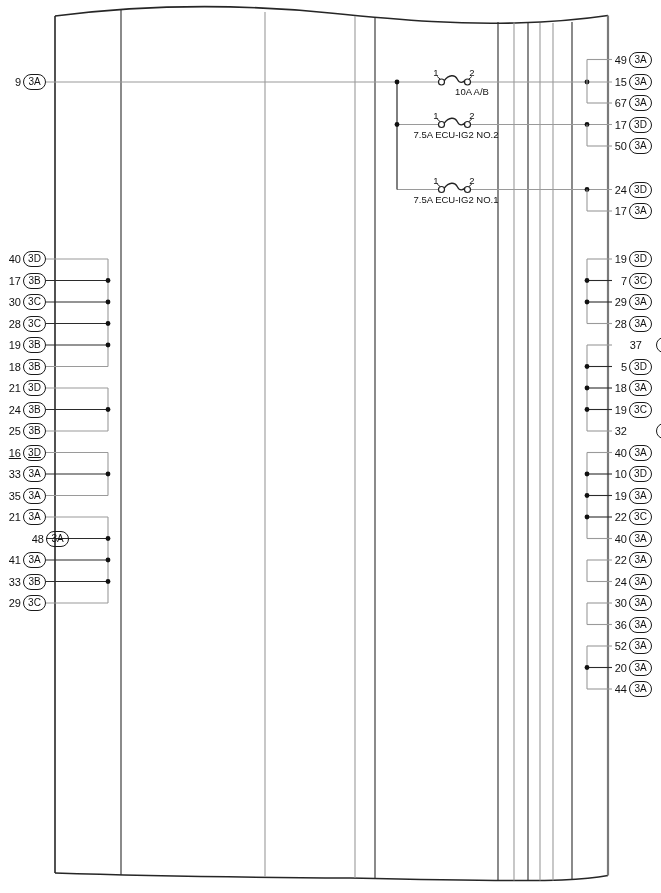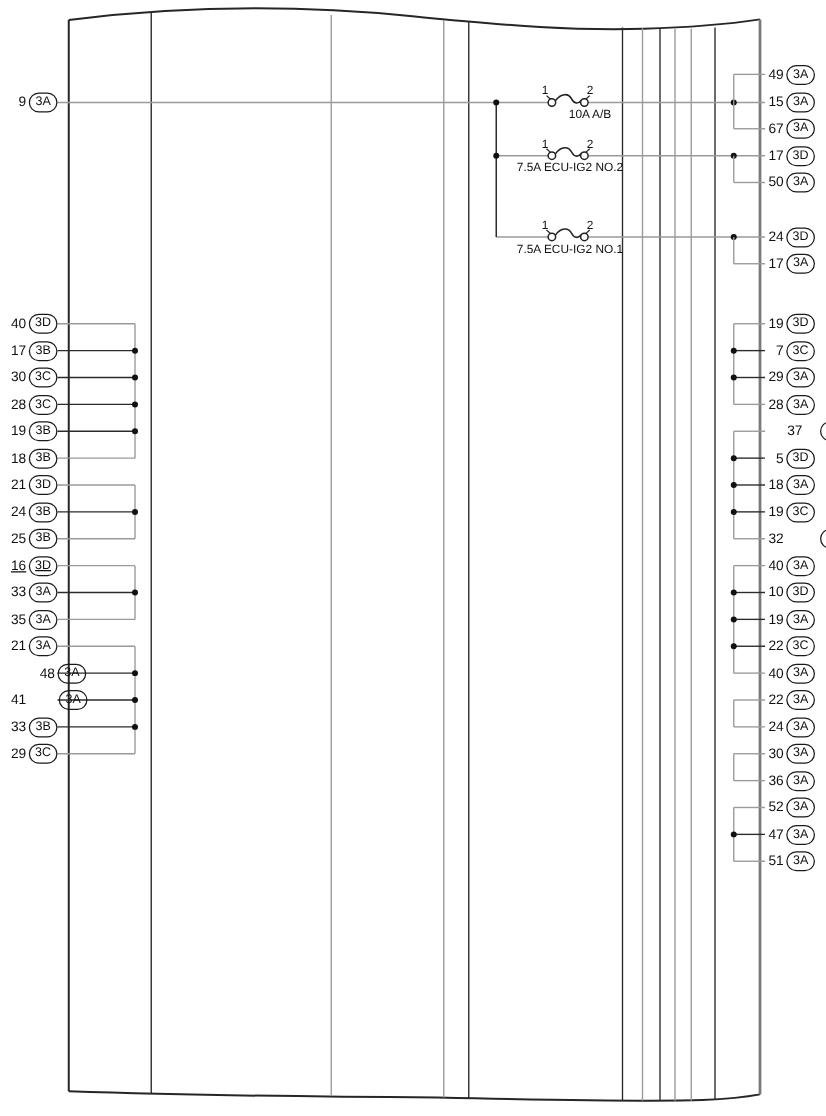--- a/index.html
+++ b/index.html
@@ -220,21 +220,21 @@
         <span class="oval">3A</span>
       </div>
       <div class="pin pin-l" style="top: 508px; left: 0px;">
         <span class="num">21</span>
         <span class="oval">3A</span>
       </div>
       <div class="pin pin-l" style="top: 529.5px; left: 0px; margin-left: 23px;">
         <span class="num">48</span>
         <span class="oval">3A</span>
       </div>
-      <div class="pin pin-l" style="top: 551px; left: 0px; gap: 24px;">
+      <div class="pin pin-l" style="top: 551px; left: 0px;">
         <span class="num">41</span>
         <span class="oval">3A</span>
       </div>
       <div class="pin pin-l" style="top: 572.5px; left: 0px;">
         <span class="num">33</span>
         <span class="oval">3B</span>
       </div>
       <div class="pin pin-l" style="top: 594px; left: 0px;">
         <span class="num">29</span>
         <span class="oval">3C</span>
@@ -309,25 +309,25 @@
       </div>
       <div class="pin pin-r" style="top: 615.5px; left: 605px;">
         <span class="num">36</span>
         <span class="oval">3A</span>
       </div>
       <div class="pin pin-r" style="top: 637px; left: 605px;">
         <span class="num">52</span>
         <span class="oval">3A</span>
       </div>
       <div class="pin pin-r" style="top: 658.5px; left: 605px;">
-        <span class="num">47</span>
+        <span class="num">20</span>
         <span class="oval">3A</span>
       </div>
       <div class="pin pin-r" style="top: 680px; left: 605px;">
-        <span class="num">51</span>
+        <span class="num">44</span>
         <span class="oval">3A</span>
       </div>
       <div class="term" style="left: 436px; top: 67px;">1</div>
       <div class="term" style="left: 472px; top: 67px;">2</div>
       <div class="fuse-label" style="left: 472px; top: 86px;">10A A/B</div>
       <div class="term" style="left: 436px; top: 109.5px;">1</div>
       <div class="term" style="left: 472px; top: 109.5px;">2</div>
       <div class="fuse-label" style="left: 456px; top: 128.5px;">7.5A ECU-IG2 NO.2</div>
       <div class="term" style="left: 436px; top: 174.5px;">1</div>
       <div class="term" style="left: 472px; top: 174.5px;">2</div>

